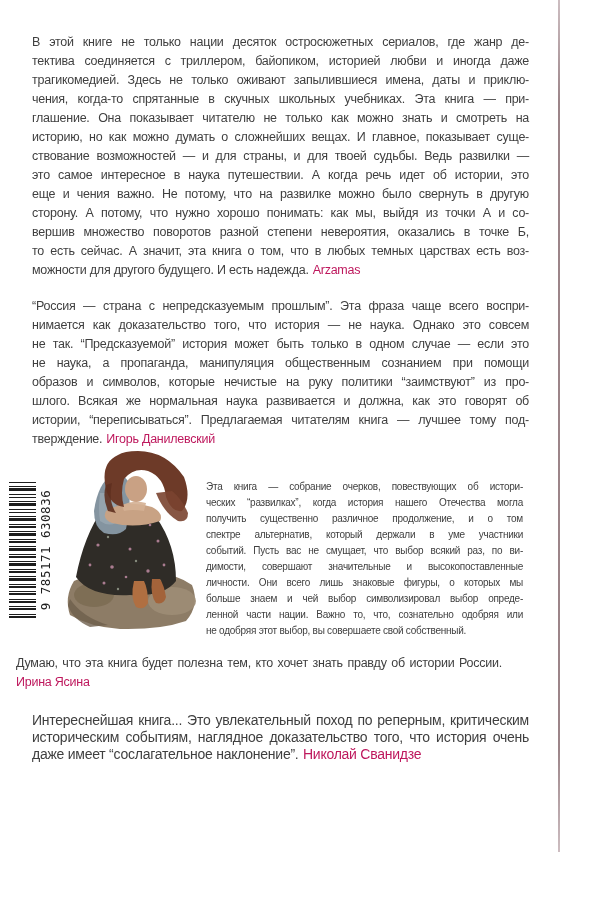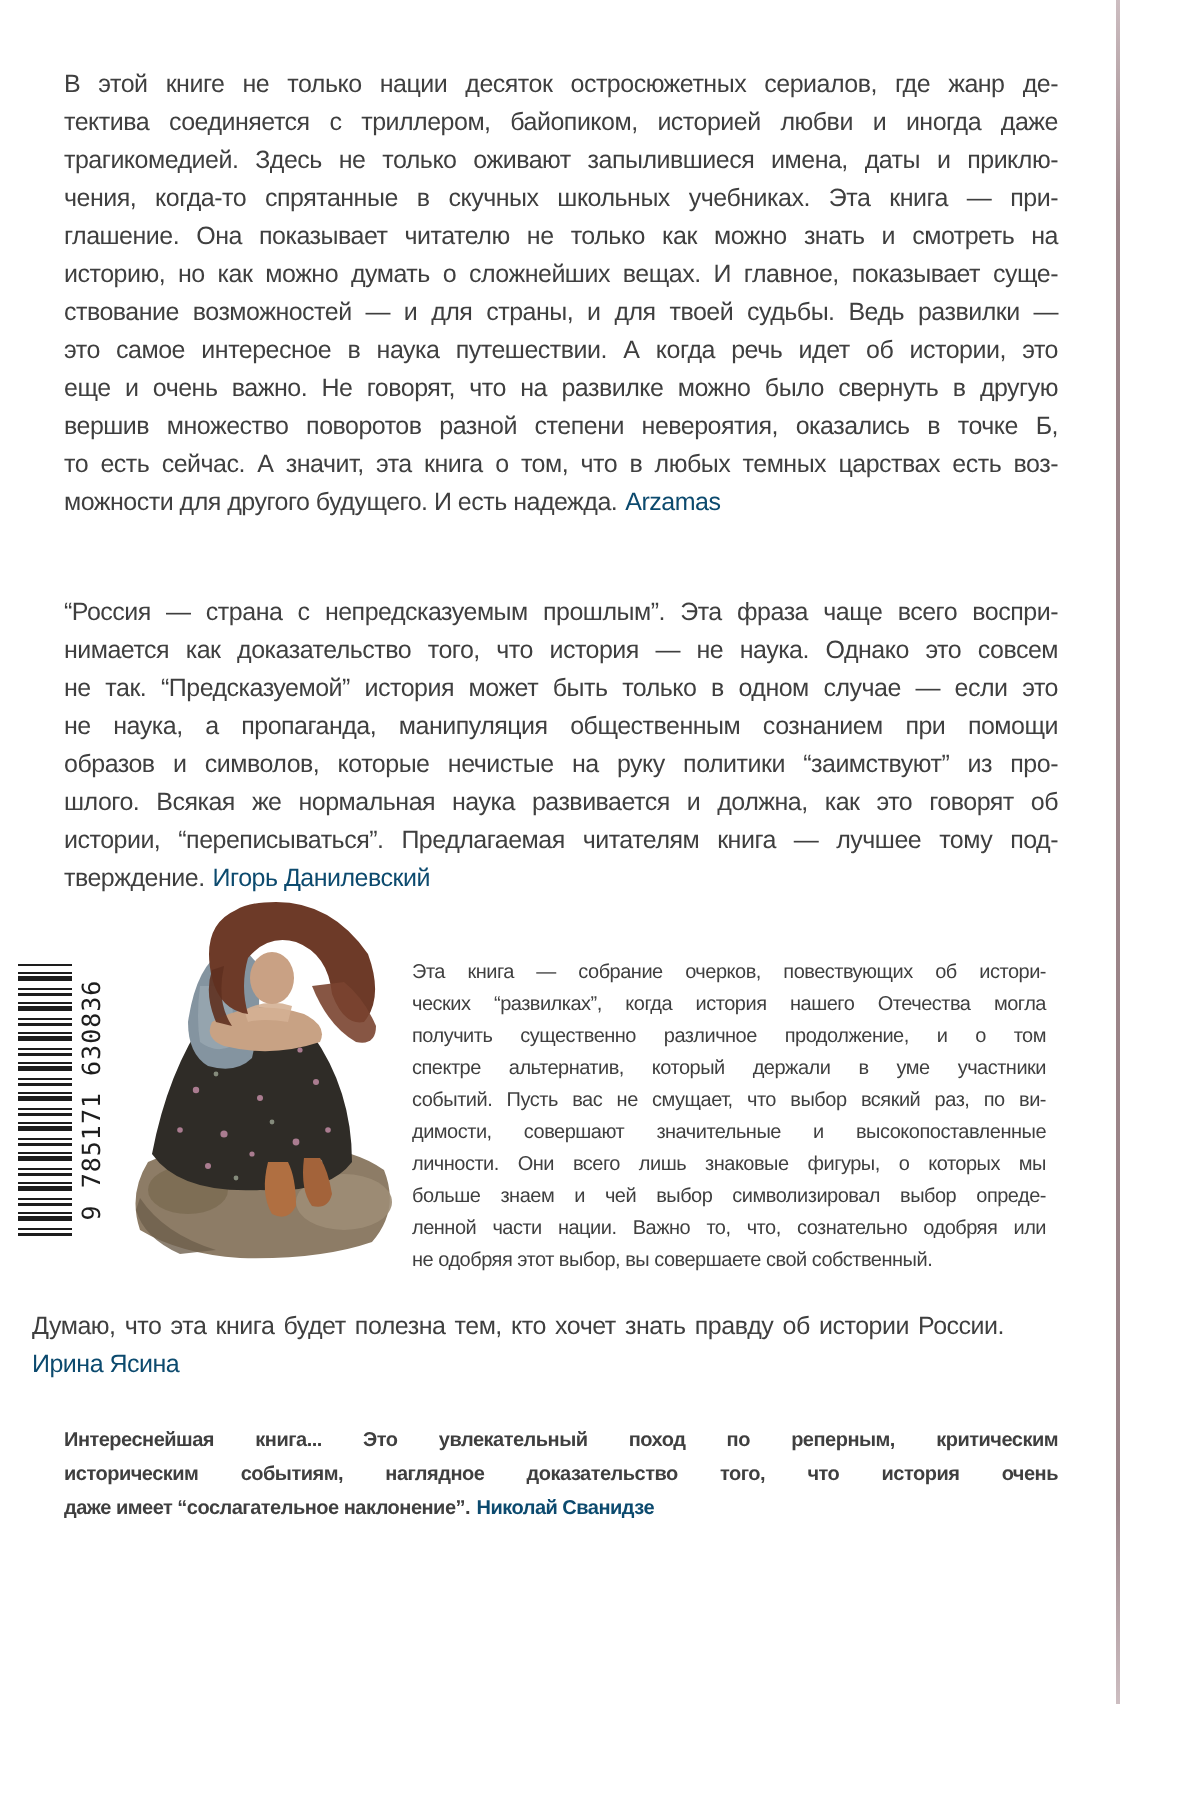--- a/index.html
+++ b/index.html
@@ -14,30 +14,30 @@
     opacity:.85;
   }
   .quote{position:absolute;}
   .q1{left:32px;top:33px;width:497px;}
   .q2{left:32px;top:297px;width:497px;}
   .annotation{left:206px;top:461px;width:317px;}
   .q4{left:16px;top:654px;width:486px;}
   .q5{left:32px;top:712px;width:497px;}
 
   .q1,.q2,.q4{font-size:12.5px;line-height:19px;letter-spacing:-0.25px;}
-  .q5{font-size:10px;line-height:17px;letter-spacing:-0.25px;font-weight:bold;}
+  .q5{font-size:14px;line-height:17px;letter-spacing:-0.25px;}
   .annotation{font-size:10px;line-height:16px;letter-spacing:-0.25px;margin-top:18px;}
 
   .jlines div{
     white-space:nowrap;
     text-align:justify;
     text-align-last:justify;
   }
   .lastline{white-space:nowrap;text-align:left;}
-  .author{color:#0c4a6e;}
+  .author{color:#be185d;}
   .author:empty{display:none;}
   .t:not(:empty) + .author{margin-left:.32em;}
 
   
   .barcode{position:absolute;left:9px;top:482px;width:47px;height:136px;}
   .barcode-inner{
     width:136px;height:47px;
     transform:translateY(136px) rotate(-90deg);
     transform-origin:0 0;
   }
@@ -67,21 +67,22 @@
   <section class="quote q1">
     <div class="jlines">
         <div>В этой книге не только нации десяток остросюжетных сериалов, где жанр де-</div>
         <div>тектива соединяется с триллером, байопиком, историей любви и иногда даже</div>
         <div>трагикомедией. Здесь не только оживают запылившиеся имена, даты и приклю-</div>
         <div>чения, когда-то спрятанные в скучных школьных учебниках. Эта книга — при-</div>
         <div>глашение. Она показывает читателю не только как можно знать и смотреть на</div>
         <div>историю, но как можно думать о сложнейших вещах. И главное, показывает суще-</div>
         <div>ствование возможностей — и для страны, и для твоей судьбы. Ведь развилки —</div>
         <div>это самое интересное в наука путешествии. А когда речь идет об истории, это</div>
-        <div>еще и очень важно. Не говорят, что на развилке можно было свернуть в другую</div>
+        <div>еще и чения важно. Не потому, что на развилке можно было свернуть в другую</div>
+        <div>сторону. А потому, что нужно хорошо понимать: как мы, выйдя из точки А и со-</div>
         <div>вершив множество поворотов разной степени невероятия, оказались в точке Б,</div>
         <div>то есть сейчас. А значит, эта книга о том, что в любых темных царствах есть воз-</div>
       </div>
     <div class="lastline">
       <span class="t">можности для другого будущего. И есть надежда.</span><span class="author">Arzamas</span>
     </div>
   </section>
 
   <section class="quote q2">
     <div class="jlines">

